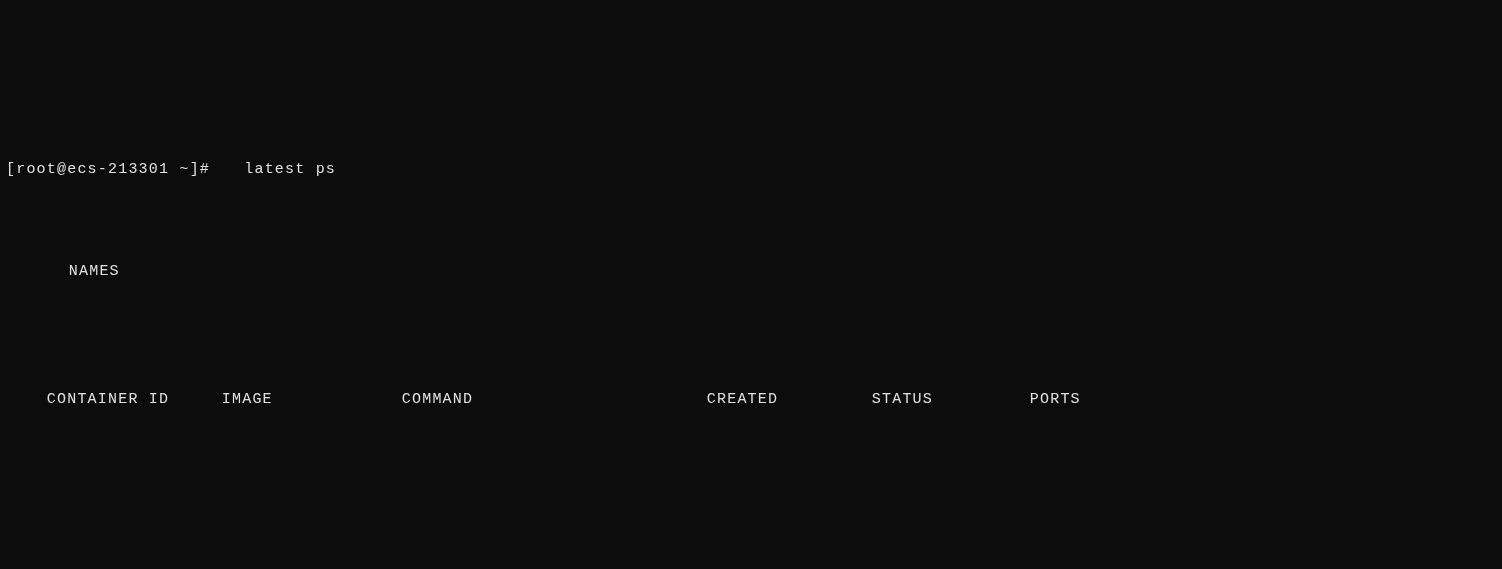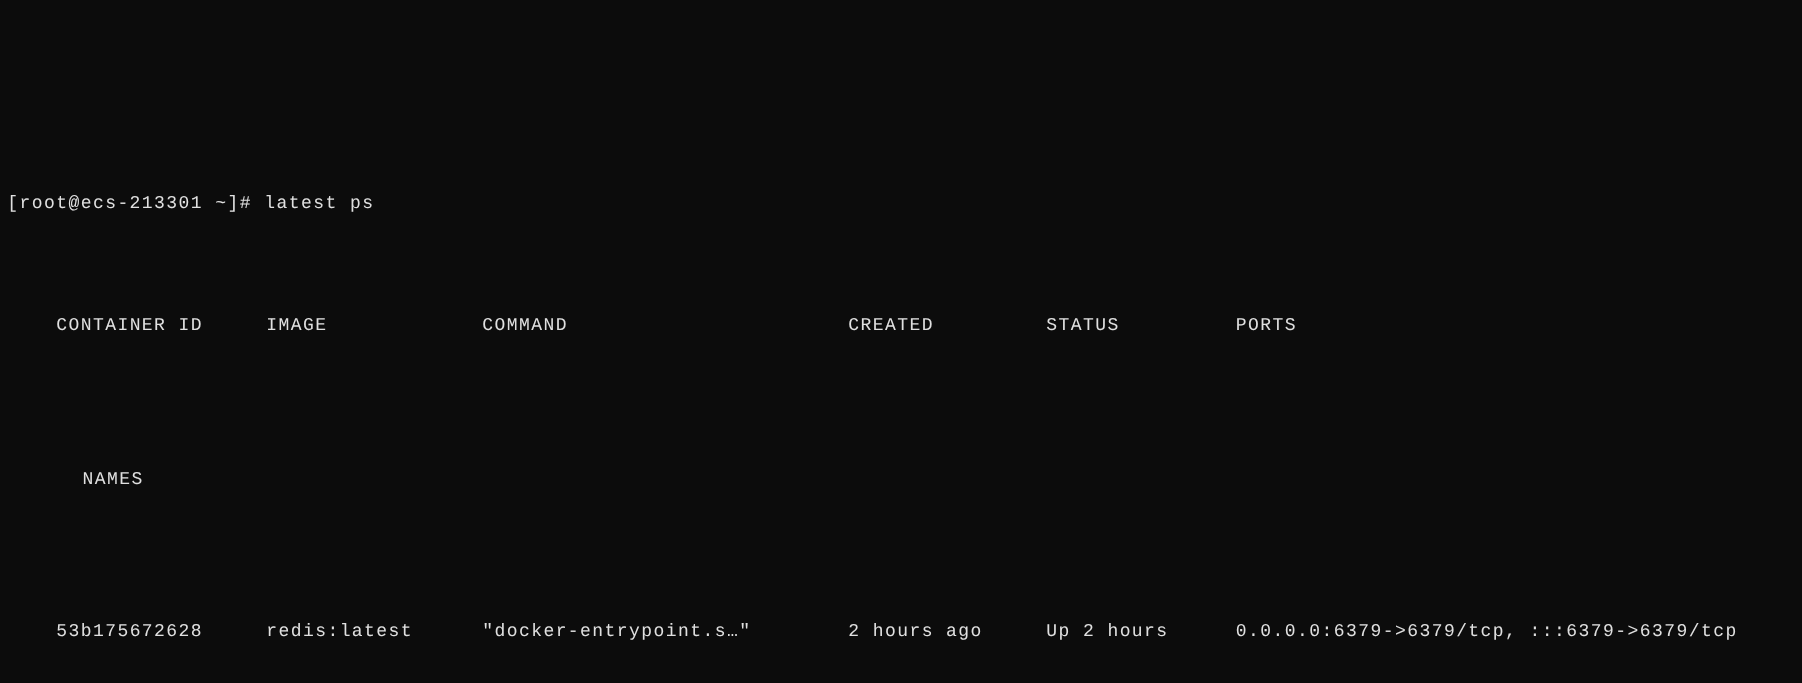--- a/index.html
+++ b/index.html
@@ -30,38 +30,36 @@
     .col-id { width: 175px; }
     .col-image { width: 180px; }
     .col-command { width: 305px; }
     .col-created { width: 165px; }
     .col-status { width: 158px; }
     .col-ports { }
     .names-indent { padding-left: 22px; }
     .prompt-line {
       display: flex;
       align-items: flex-start;
+      gap: 24px;
     }
   </style>
 </head>
 <body>
 
 
 
 <div class="terminal">
   <div class="terminal-line prompt-line">
     <span>[root@ecs-213301 ~]# </span><span>latest ps</span>
   </div>
-  <div class="terminal-line header-row">
-    <span class="col-id">CONTAINER ID</span><span class="col-image">IMAGE</span><span class="col-command">COMMAND</span><span class="col-created">CREATED</span><span class="col-status">STATUS</span><span class="col-ports">PORTS</span>
-  </div>
   <div class="terminal-line names-indent">
     <span>NAMES</span>
   </div>
-  <div class="terminal-line data-row">
-    <span class="col-id">53b175672628</span><span class="col-image">redis:latest</span><span class="col-command">"docker-entrypoint.s…"</span><span class="col-created">2 hours ago</span><span class="col-status">Up 2 hours</span><span class="col-ports">0.0.0.0:6379-&gt;6379/tcp, :::6379-&gt;6379/tcp</span>
+  <div class="terminal-line header-row">
+    <span class="col-id">CONTAINER ID</span><span class="col-image">IMAGE</span><span class="col-command">COMMAND</span><span class="col-created">CREATED</span><span class="col-status">STATUS</span><span class="col-ports">PORTS</span>
   </div>
   
   
 </div>
 
 
 
 
 </body></html>

